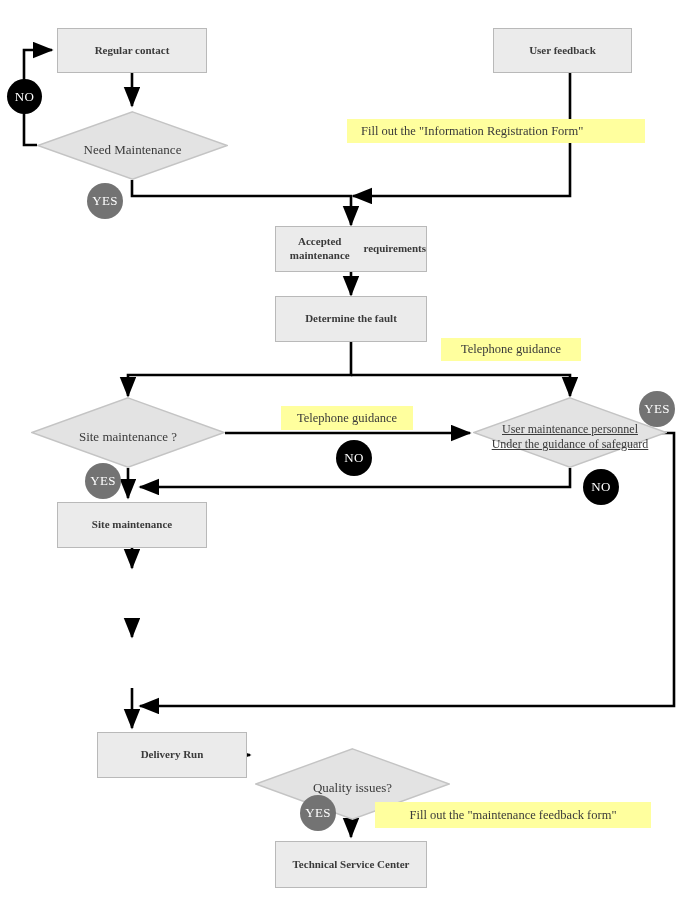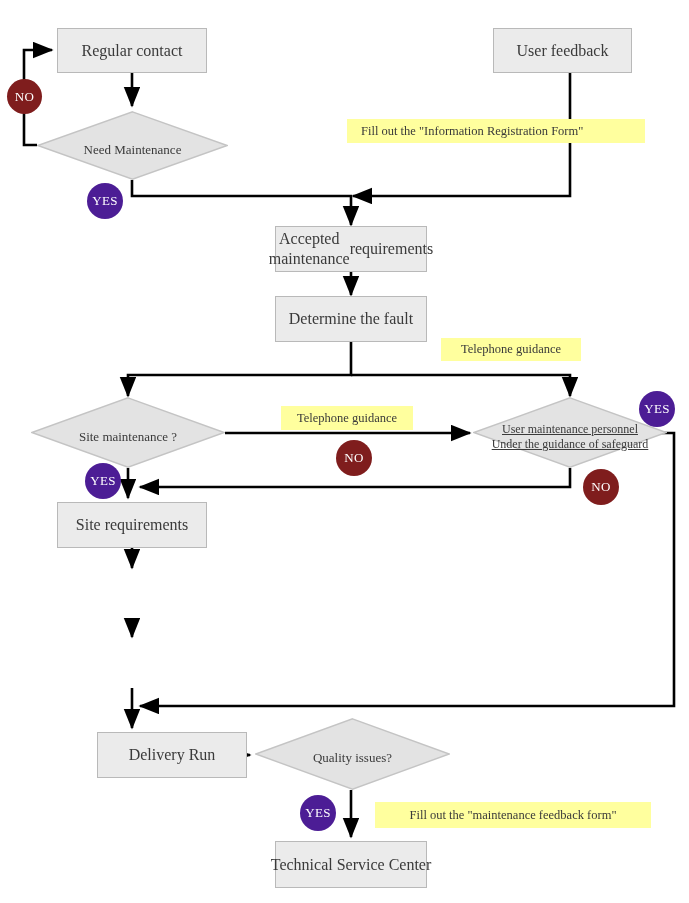--- a/index.html
+++ b/index.html
@@ -27,22 +27,23 @@
     pointer-events: none;
   }
   .node {
     position: absolute;
     box-sizing: border-box;
     display: flex;
     align-items: center;
     justify-content: center;
     text-align: center;
     color: #3a3a3a;
-    font-size: 16px;
+    font-size: 11px;
     line-height: 1.25;
+    font-weight: bold;
   }
   .process {
     background: #ebebeb;
     border: 1px solid #b9b9b9;
   }
   .decision-wrap {
     position: absolute;
     display: flex;
     align-items: center;
     justify-content: center;
@@ -80,22 +81,22 @@
     position: absolute;
     border-radius: 50%;
     display: flex;
     align-items: center;
     justify-content: center;
     color: #ffffff;
     font-size: 13px;
     letter-spacing: 0.3px;
     z-index: 5;
   }
-  .badge.yes { background: #4c1d95; }
-  .badge.no  { background: #7f1d1d; text-align: right; }
+  .badge.yes { background: #737373; }
+  .badge.no  { background: #000000; text-align: right; }
 </style>
 </head>
 <body>
 
 <div id="canvas">
 
   <svg class="edges" viewBox="0 0 689 903" xmlns="http://www.w3.org/2000/svg">
     <defs>
       <marker id="arrow" markerWidth="9" markerHeight="9" refX="7.4" refY="3.2" orient="auto" markerUnits="strokeWidth">
         <path d="M0,0 L8,3.2 L0,6.4 z" fill="#000000"></path>
@@ -148,21 +149,21 @@
   <div class="node process" style="left:275px; top:226px; width:152px; height:46px; flex-direction:row;">
     <span>Accepted maintenance</span>
     <span>requirements</span>
   </div>
 
   <div class="node process" style="left:275px; top:296px; width:152px; height:46px;">
     <span>Determine the fault</span>
   </div>
 
   <div class="node process" style="left:57px; top:502px; width:150px; height:46px;">
-    <span>Site requirements</span>
+    <span>Site maintenance</span>
   </div>
 
 
 
   <div class="node process" style="left:57px; top:732px; width:150px; height:46px;margin-left:40px;">
     <span>Delivery Run</span>
   </div>
 
   <div class="node process" style="left:275px; top:841px; width:152px; height:47px;">
     <span style="white-space:nowrap;">Technical Service Center</span>
@@ -185,21 +186,21 @@
   <div class="decision-wrap" style="left:473px; top:397px; width:194px; height:71px;">
     <svg class="decision-shape" viewBox="0 0 194 71" preserveAspectRatio="none" xmlns="http://www.w3.org/2000/svg">
       <polygon points="97,0.8 193.2,35.5 97,70.2 0.8,35.5" fill="#e3e3e3" stroke="#c4c4c4" stroke-width="1.4"></polygon>
     </svg>
     <span class="decision-label" style="font-size:12px;text-decoration:underline;">
       <span>User maintenance personnel</span><br>
       <span>Under the guidance of safeguard</span>
     </span>
   </div>
 
-  <div class="decision-wrap" style="left:255px; top:718px; width:195px; height:72px;">
+  <div class="decision-wrap" style="left:255px; top:748px; width:195px; height:72px;">
     <svg class="decision-shape" viewBox="0 0 195 72" preserveAspectRatio="none" xmlns="http://www.w3.org/2000/svg">
       <polygon points="97.5,0.8 194.2,36 97.5,71.2 0.8,36" fill="#e3e3e3" stroke="#c4c4c4" stroke-width="1.4"></polygon>
     </svg>
     <span class="decision-label">Quality issues?</span>
   </div>
 
   <div class="note" style="left:347px; top:119px; width:298px; height:24px; justify-content:flex-start; padding-left:14px;">
     <span>Fill out the "Information Registration Form"</span>
   </div>
 

